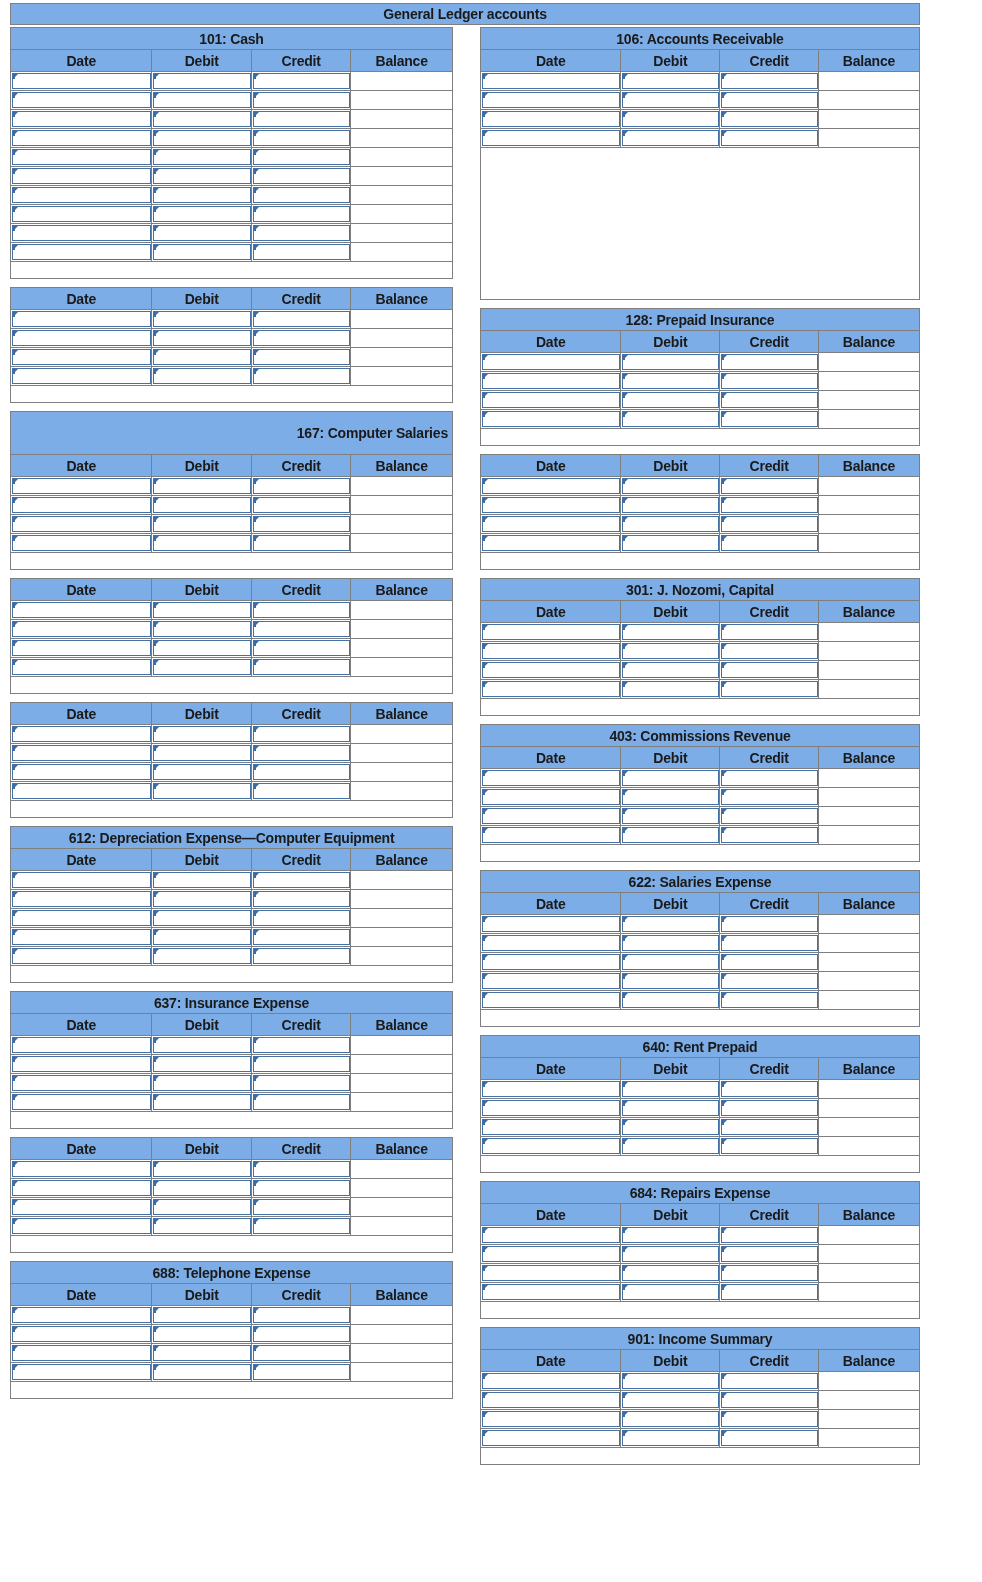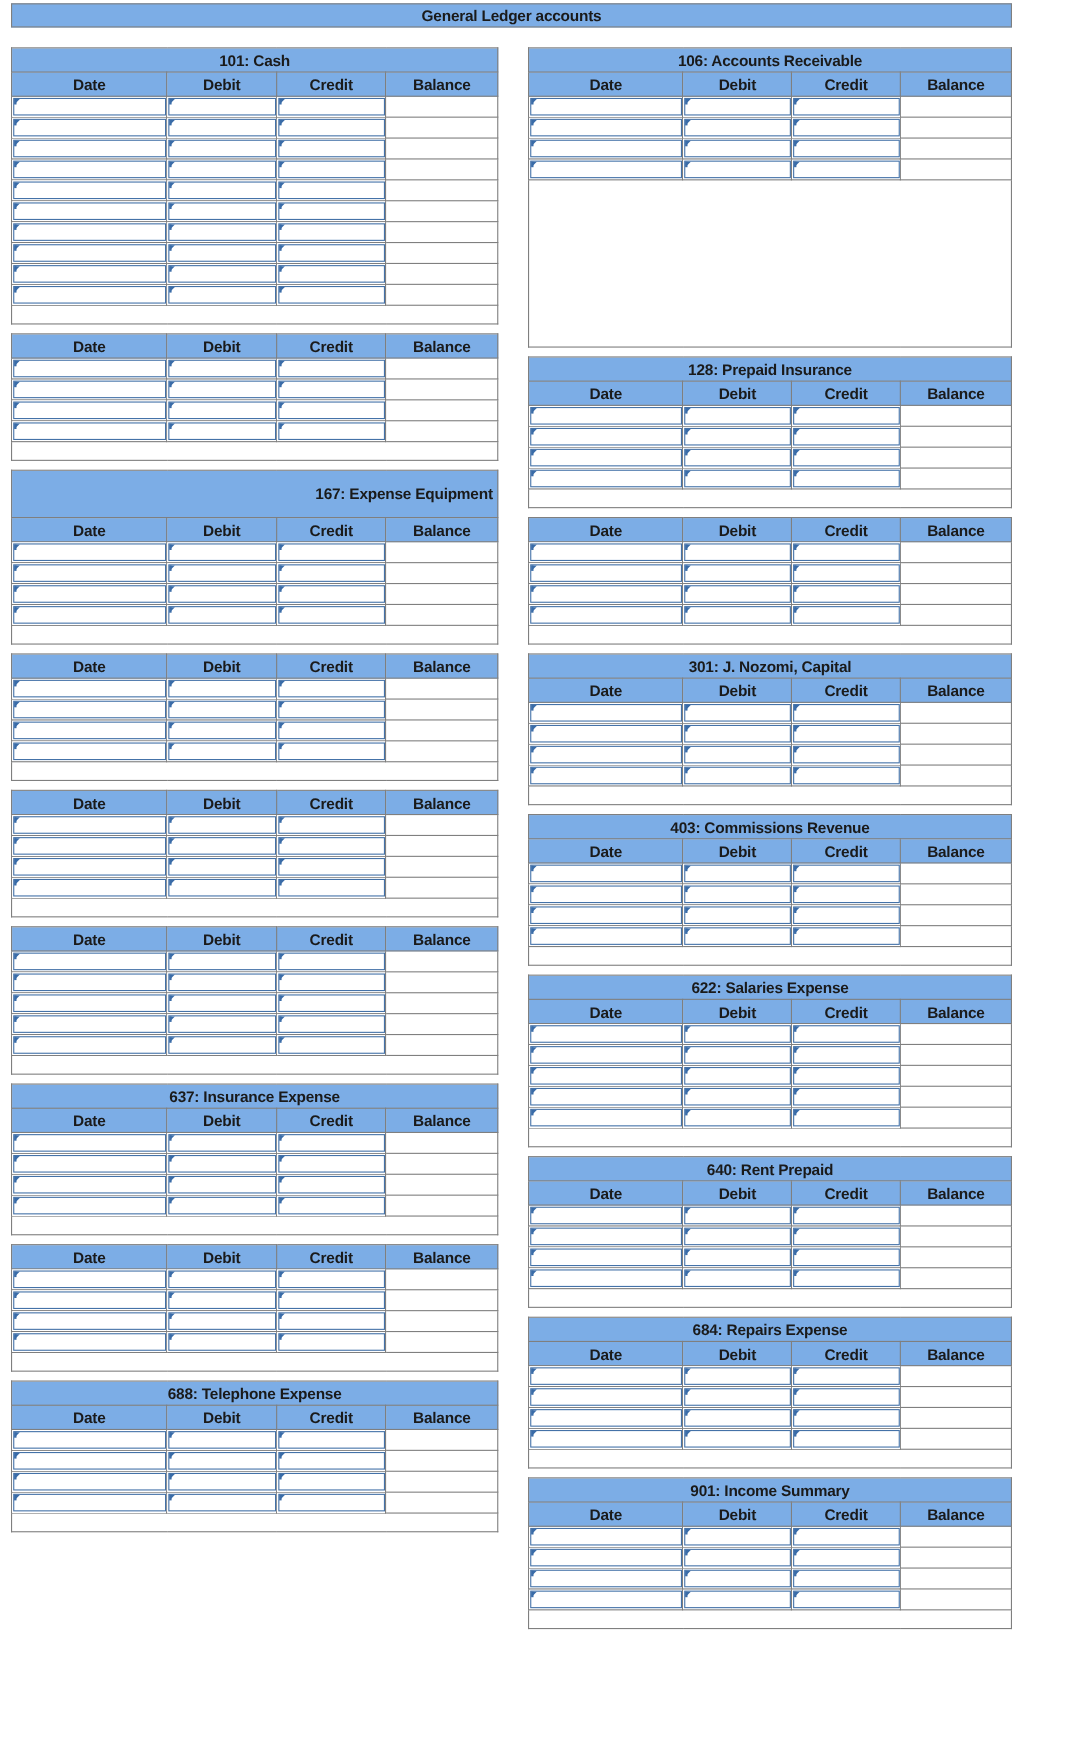--- a/index.html
+++ b/index.html
@@ -38,21 +38,21 @@
     justify-content: center;
     font-size: 14px;
     font-weight: bold;
     color: #1a1a1a;
     letter-spacing: -0.2px;
   }
 
   
   .col {
     position: absolute;
-    top: 43px;
+    top: 27px;
   }
   .col-left  { left: 10px;  width: 443px; }
   .col-right { left: 480px; width: 440px; }
 
   
   .acct {
     width: 100%;
     border-collapse: collapse;
     table-layout: fixed;
     background: #ffffff;
@@ -512,21 +512,21 @@
       <div>
         <table class="acct">
           <colgroup>
             <col style="width: 32%;">
             <col style="width: 22.5%;">
             <col style="width: 22.5%;">
             <col style="width: 23%;">
           </colgroup>
           <tbody>
             <tr>
-              <td colspan="4" class="acct-title two-line">167: Expense Equipment</td>
+              <td colspan="4" class="acct-title two-line">167: Computer Salaries</td>
             </tr>
             <tr>
               <td class="colhead">Date</td>
               <td class="colhead">Debit</td>
               <td class="colhead">Credit</td>
               <td class="colhead">Balance</td>
             </tr>
             <tr>
               <td class="datacell">
                 <div class="cellbox">
@@ -820,20 +820,23 @@
       </div>
       <div>
         <table class="acct">
           <colgroup>
             <col style="width: 32%;">
             <col style="width: 22.5%;">
             <col style="width: 22.5%;">
             <col style="width: 23%;">
           </colgroup>
           <tbody>
+            <tr>
+              <td colspan="4" class="acct-title">612: Depreciation Expense—Computer Equipment</td>
+            </tr>
             <tr>
               <td class="colhead">Date</td>
               <td class="colhead">Debit</td>
               <td class="colhead">Credit</td>
               <td class="colhead">Balance</td>
             </tr>
             <tr>
               <td class="datacell">
                 <div class="cellbox">
                   <input type="text" class="cell-input" placeholder="" style="">

